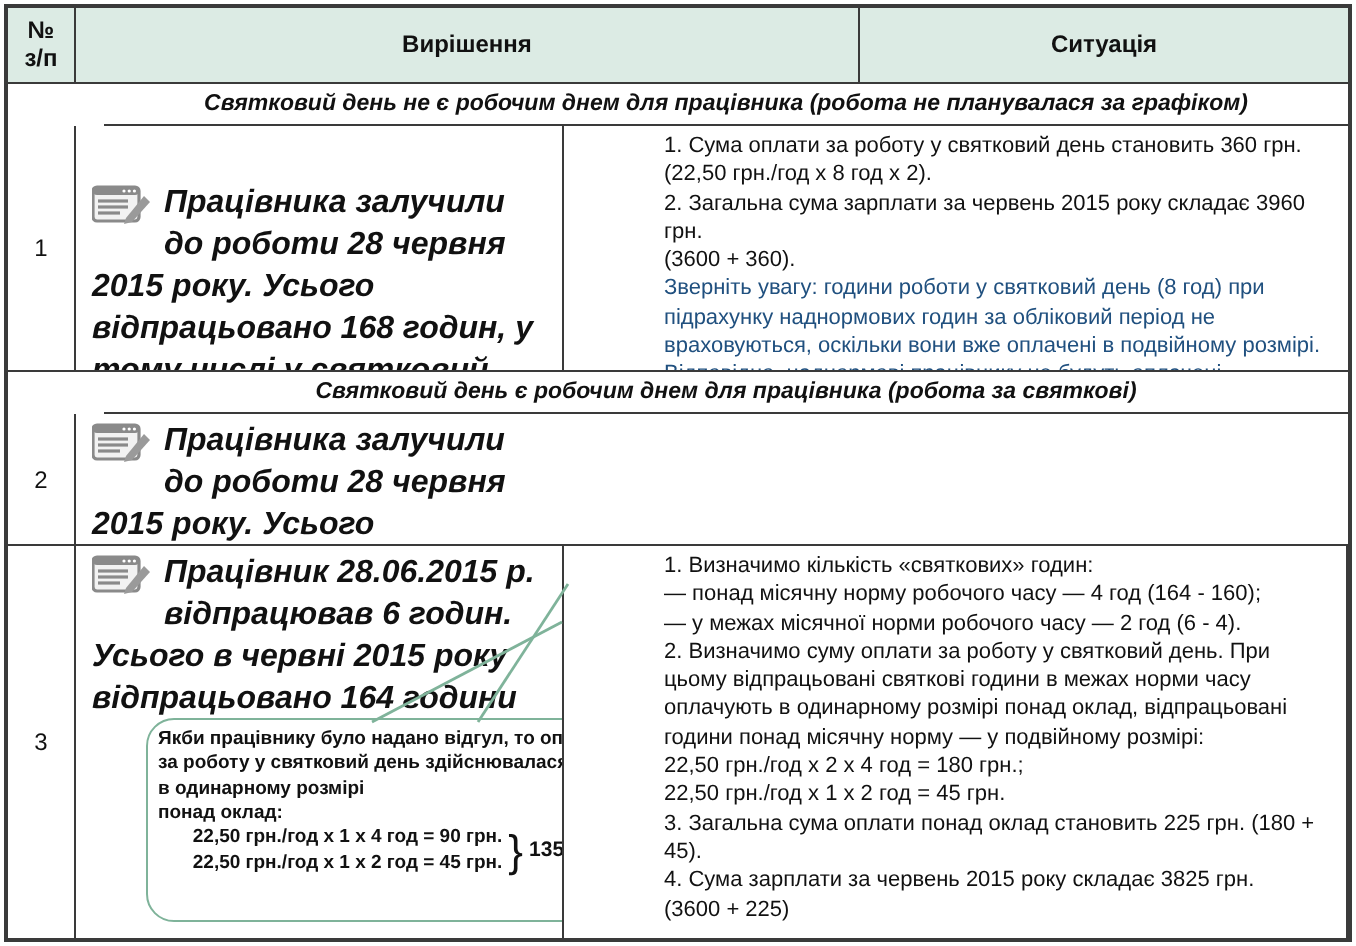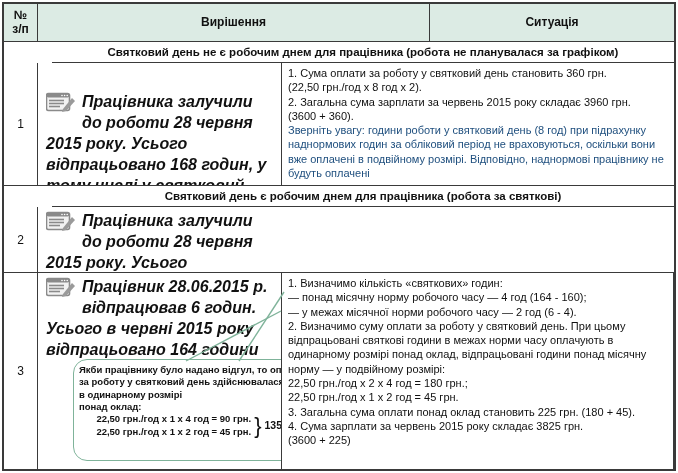--- a/index.html
+++ b/index.html
@@ -15,28 +15,28 @@
   .row:last-child{border-bottom:none;}
   .cell{border-right:1px solid #3a3a3a;box-sizing:border-box;overflow:hidden;}
   .cell:last-child{border-right:none;}
   .c-num{width:34px;display:flex;align-items:center;justify-content:center;font-size:12px;}
   .c-sit{width:244px;position:relative;}
   .c-sol{flex:1;}
   .header{height:37px;background:#dcebe4;}
   .header .cell{display:flex;align-items:center;justify-content:center;
     font-weight:bold;font-size:12px;text-align:center;line-height:1.15;}
   .section{height:20px;display:flex;align-items:center;justify-content:center;
-    font-weight:bold;font-size:11.5px;margin-left:48px;}
+    font-weight:bold;font-style:italic;font-size:11.5px;margin-left:48px;}
   .r1{height:122px;}
   .r2{height:65px;}
   .r3{height:196px;position:relative;}
   .sit-text{font-weight:bold;font-style:italic;font-size:16px;line-height:1.32;padding:3px 6px 3px 8px;}
   .pad-top{padding-top:28px;}
   .doc-icon{float:left;margin:1px 6px 1px 0;}
-  .sol{font-size:11px;line-height:1.3;padding:3px 6px;}
+  .sol{font-size:11px;line-height:1.3;padding:3px 6px;margin-left:44px;}
   .pre{white-space:pre-line;}
   .note{color:#20507f;}
   .bubble{
     position:absolute;left:35px;top:86px;width:238px;height:102px;box-sizing:border-box;
     border:1.5px solid #7fb39a;border-radius:14px;background:#fff;
     padding:4px 5px;font-weight:bold;font-style:normal;font-size:9.5px;line-height:1.3;
   }
   .brace-row{display:flex;align-items:center;gap:3px;white-space:nowrap;justify-content:flex-end;}
   .brace{font-size:22px;font-weight:normal;line-height:1;}
   .total{font-size:10.5px;font-weight:bold;}

